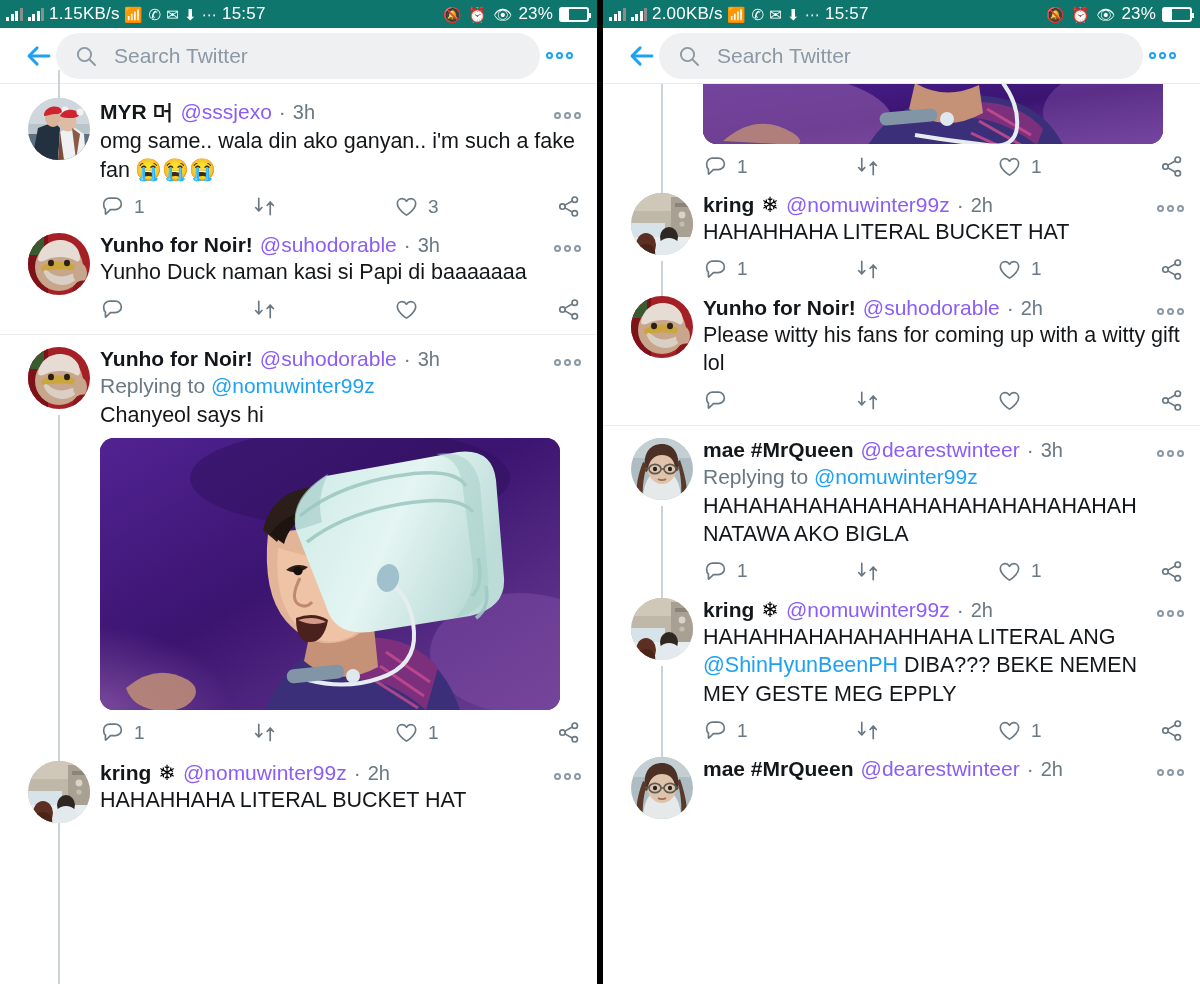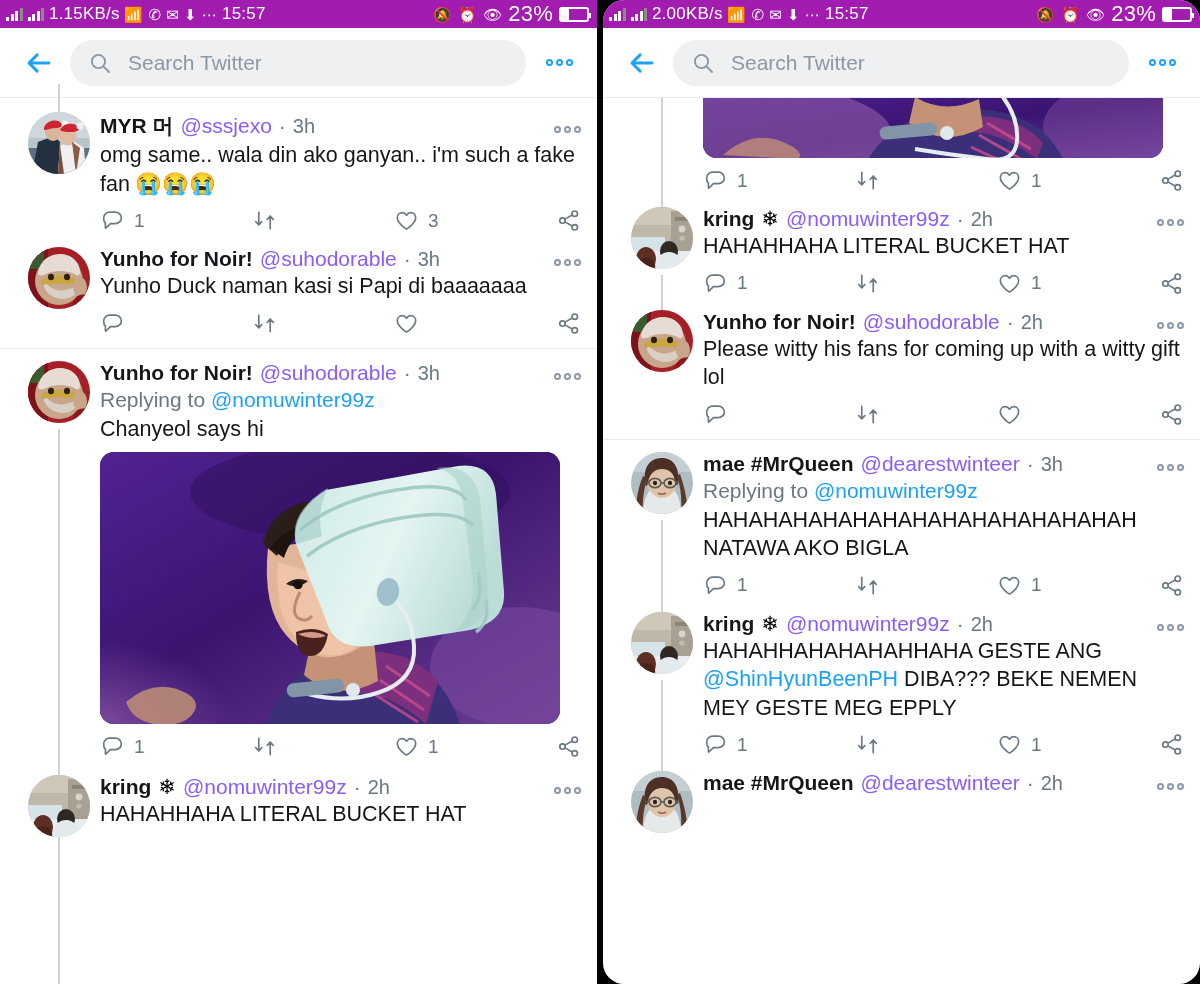--- a/index.html
+++ b/index.html
@@ -6,49 +6,49 @@
   html, body {
     width: 1200px; height: 984px;
     background: #ffffff;
     font-family: "Liberation Sans", sans-serif;
     overflow: hidden;
   }
   .screen { position: relative; width: 1200px; height: 984px; display: flex; background:#000; }
 
   
   .panel { width: 597px; height: 984px; background: #fff; position: relative; overflow: hidden; }
-  .panel.right { width: 597px; border-radius: 21px; }
+  .panel.right { width: 597px; }
   .divider-v { width: 6px; height: 984px; background: #000; flex: 0 0 6px; }
 
   
   .statusbar {
-    height: 28px; background: #a21caf; color: #fff;
+    height: 28px; background: #0f766e; color: #fff;
     display: flex; align-items: center; padding: 0 8px 0 6px;
     font-size: 17px; letter-spacing: .2px; position: relative;
   }
   .sb-left { display: flex; align-items: center; gap: 5px; flex: 1; }
   .sb-right { display: flex; align-items: center; gap: 6px; }
   .sig { display: inline-flex; align-items: flex-end; gap: 1.5px; height: 13px; }
   .sig i { display:block; width: 3px; background: #fff; }
   .sig i:nth-child(1){ height:4px; } .sig i:nth-child(2){ height:7px; }
   .sig i:nth-child(3){ height:10px; } .sig i:nth-child(4){ height:13px; background:#8c8c8c;}
   .kbs { font-size: 17px; }
   .ic { font-size: 15px; line-height: 1; display:inline-block; }
   .battery {
     width: 30px; height: 15px; border: 2px solid #fff; border-radius: 3px;
     position: relative; display: inline-block;
   }
   .battery::after { content:""; position:absolute; right:-4px; top:4px; width:2px; height:5px; background:#fff; }
   .battery > span { display:block; height: 100%; background: #fff; width: 30%; }
-  .pct { font-size: 22px; }
+  .pct { font-size: 17px; }
 
   
   .appbar {
-    height: 70px; background: #fff; display: flex; align-items: center;
-    padding: 0 18px 0 22px; gap: 14px; border-bottom: 1px solid #e9eaec;
+    height: 56px; background: #fff; display: flex; align-items: center;
+    padding: 0 18px 0 22px; border-bottom: 1px solid #e9eaec;
   }
   .back-arrow { width: 34px; height: 34px; flex: 0 0 34px; display:flex; align-items:center; justify-content:center; }
   .searchbox {
     flex: 1; height: 46px; background: #eef0f1; border-radius: 24px;
     display: flex; align-items: center; padding: 0 18px; gap: 16px;
   }
   .searchbox .sqt { color: #8b98a5; font-size: 21px; font-weight: 400; }
   .more-dots { display:flex; gap:3px; align-items:center; padding: 6px; }
   .more-dots span { width: 7px; height: 7px; border-radius: 50%; border: 2px solid #1da1f2; box-sizing: border-box; display:block;}
   .more-dots.grey span { border-color: #8b98a5; }
@@ -802,21 +802,21 @@
             <span class="emoji">❄</span>
             <span class="handle">@nomuwinter99z</span>
             <span class="dotsep">·</span>
             <span class="time">2h</span>
             <div class="more-dots grey">
                 <span></span>
                 <span></span>
                 <span></span>
               </div>
           </div>
-          <div class="text"><span>HAHAHHAHAHAHAHHAHA GESTE ANG </span><span class="mention">@ShinHyunBeenPH</span><span> DIBA??? BEKE NEMEN MEY GESTE MEG EPPLY</span></div>
+          <div class="text"><span>HAHAHHAHAHAHAHHAHA LITERAL ANG </span><span class="mention">@ShinHyunBeenPH</span><span> DIBA??? BEKE NEMEN MEY GESTE MEG EPPLY</span></div>
           <div class="actions">
             <div class="act reply">
               <svg class="icn" width="25" height="25">
                   <use href="#ico-reply"></use>
                 </svg>
               <span class="cnt">1</span>
             </div>
             <div class="act rt">
               <svg class="icn" width="25" height="25">
                   <use href="#ico-rt"></use>

